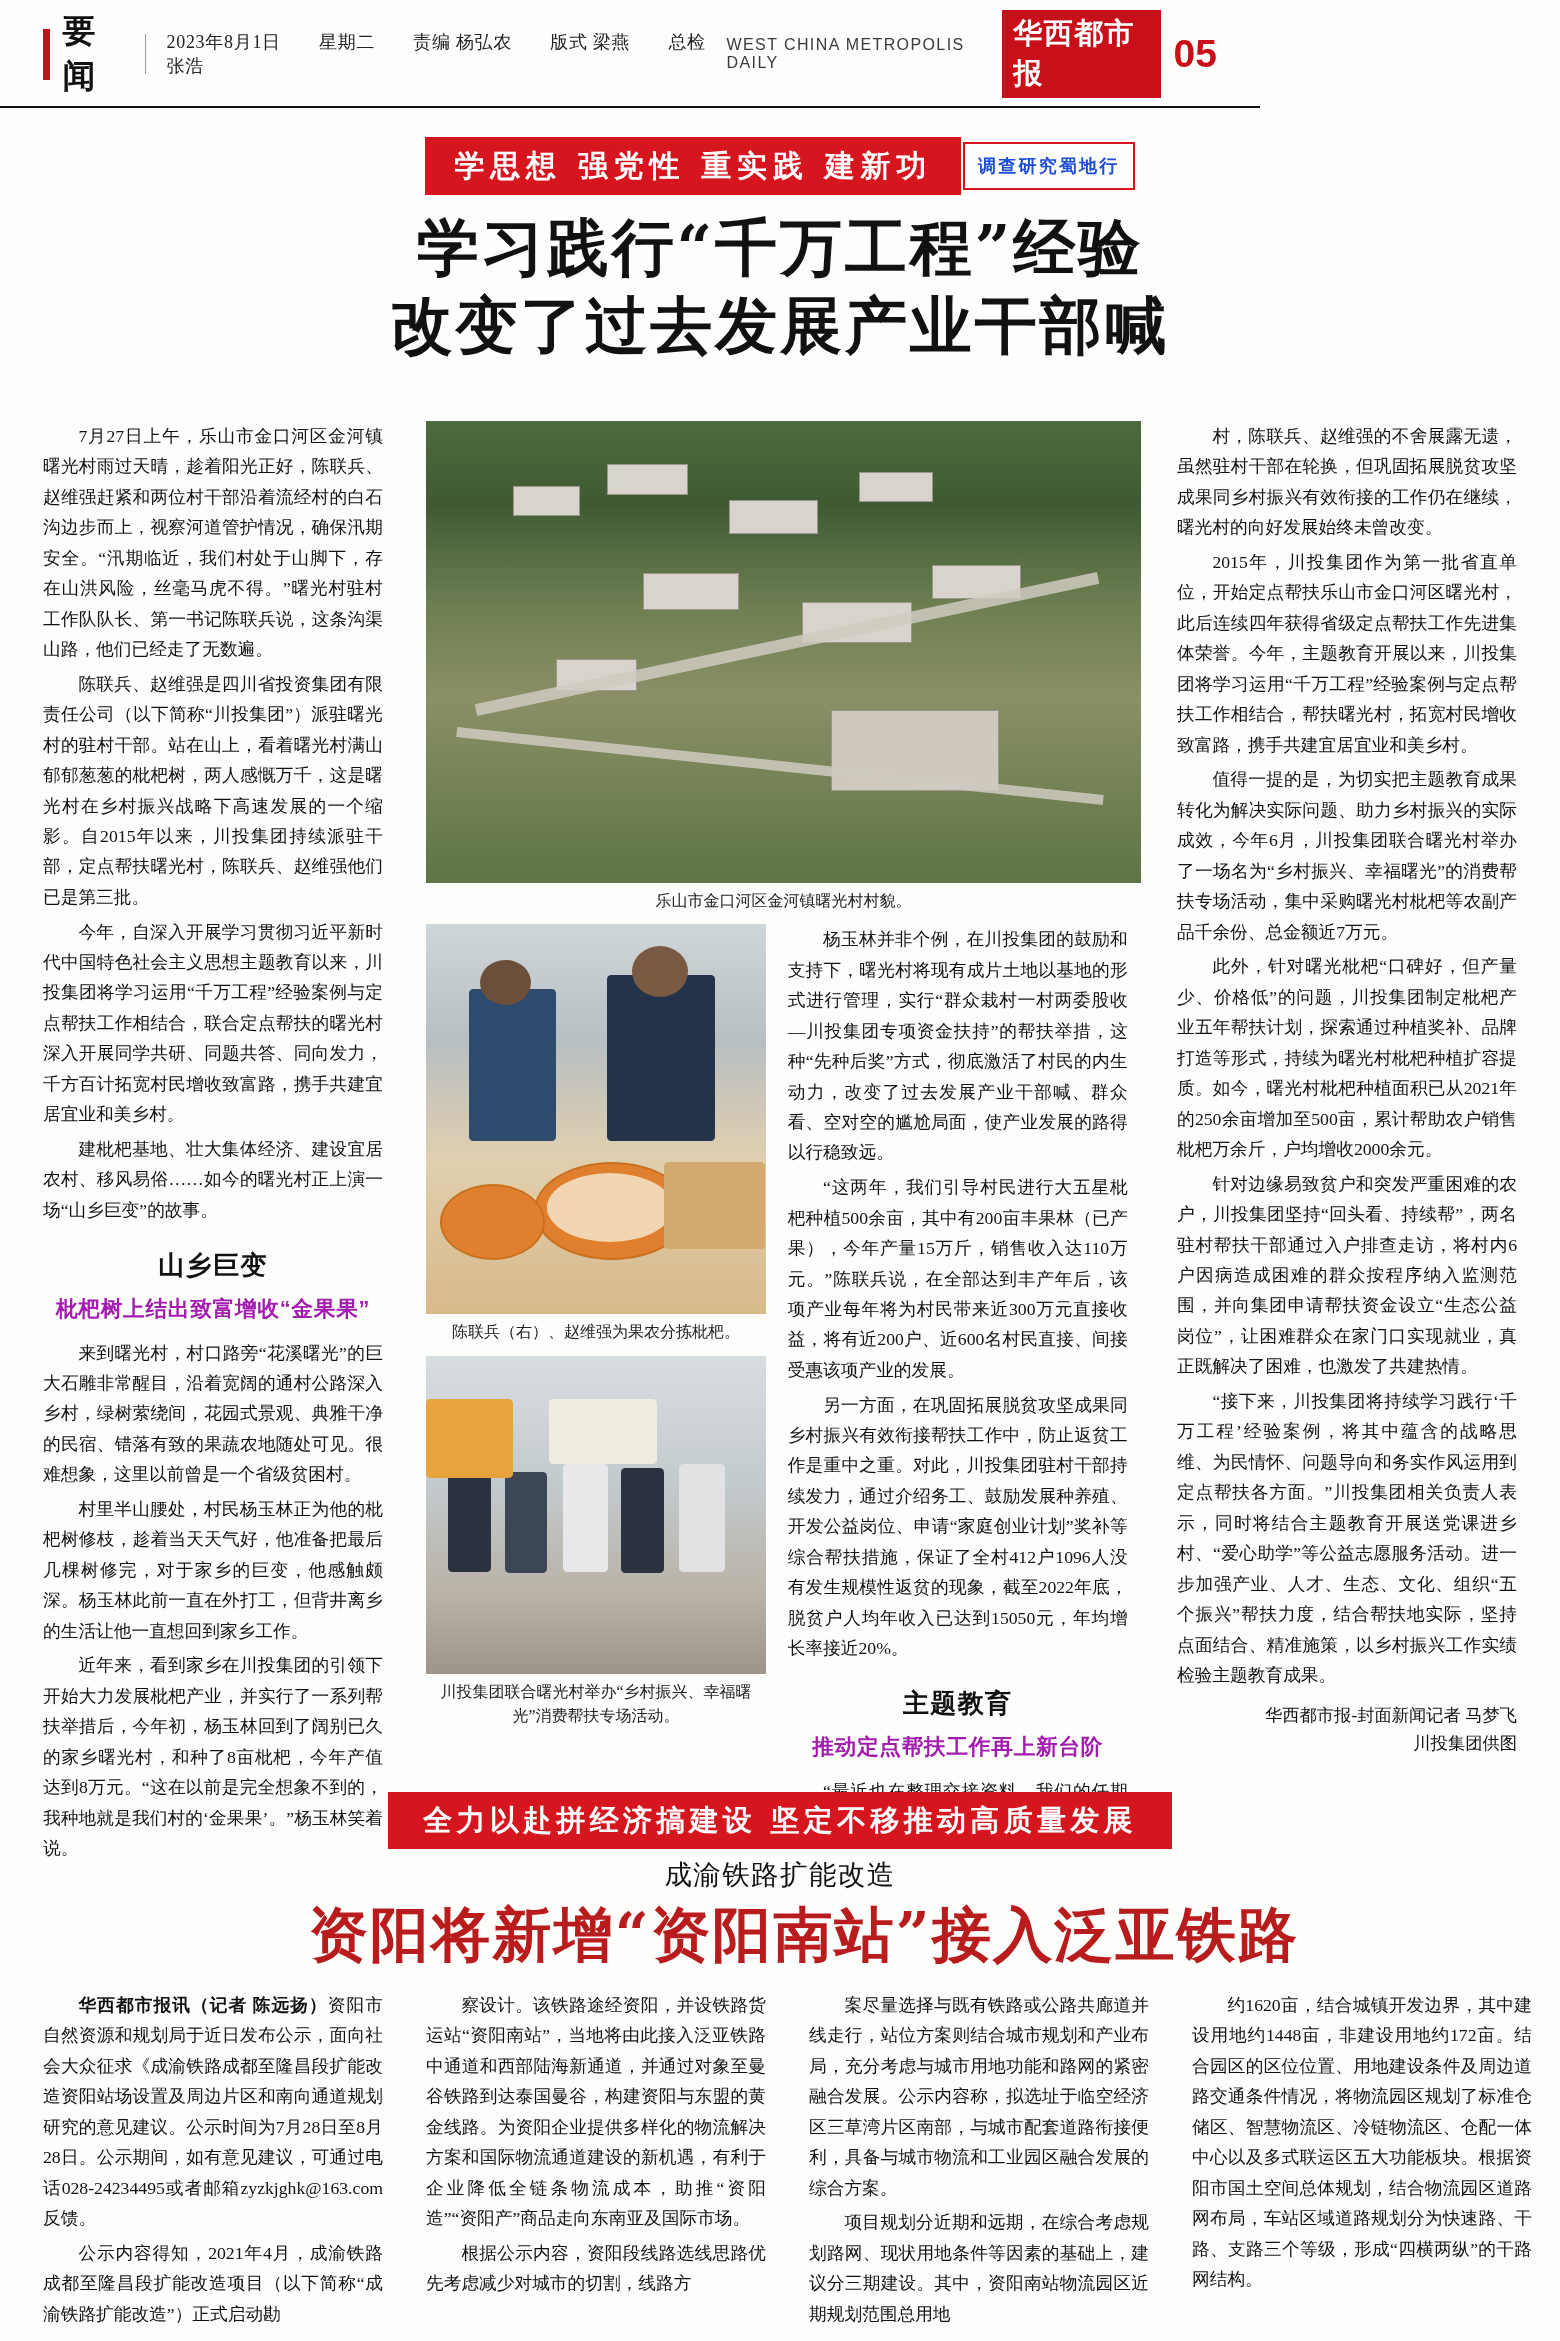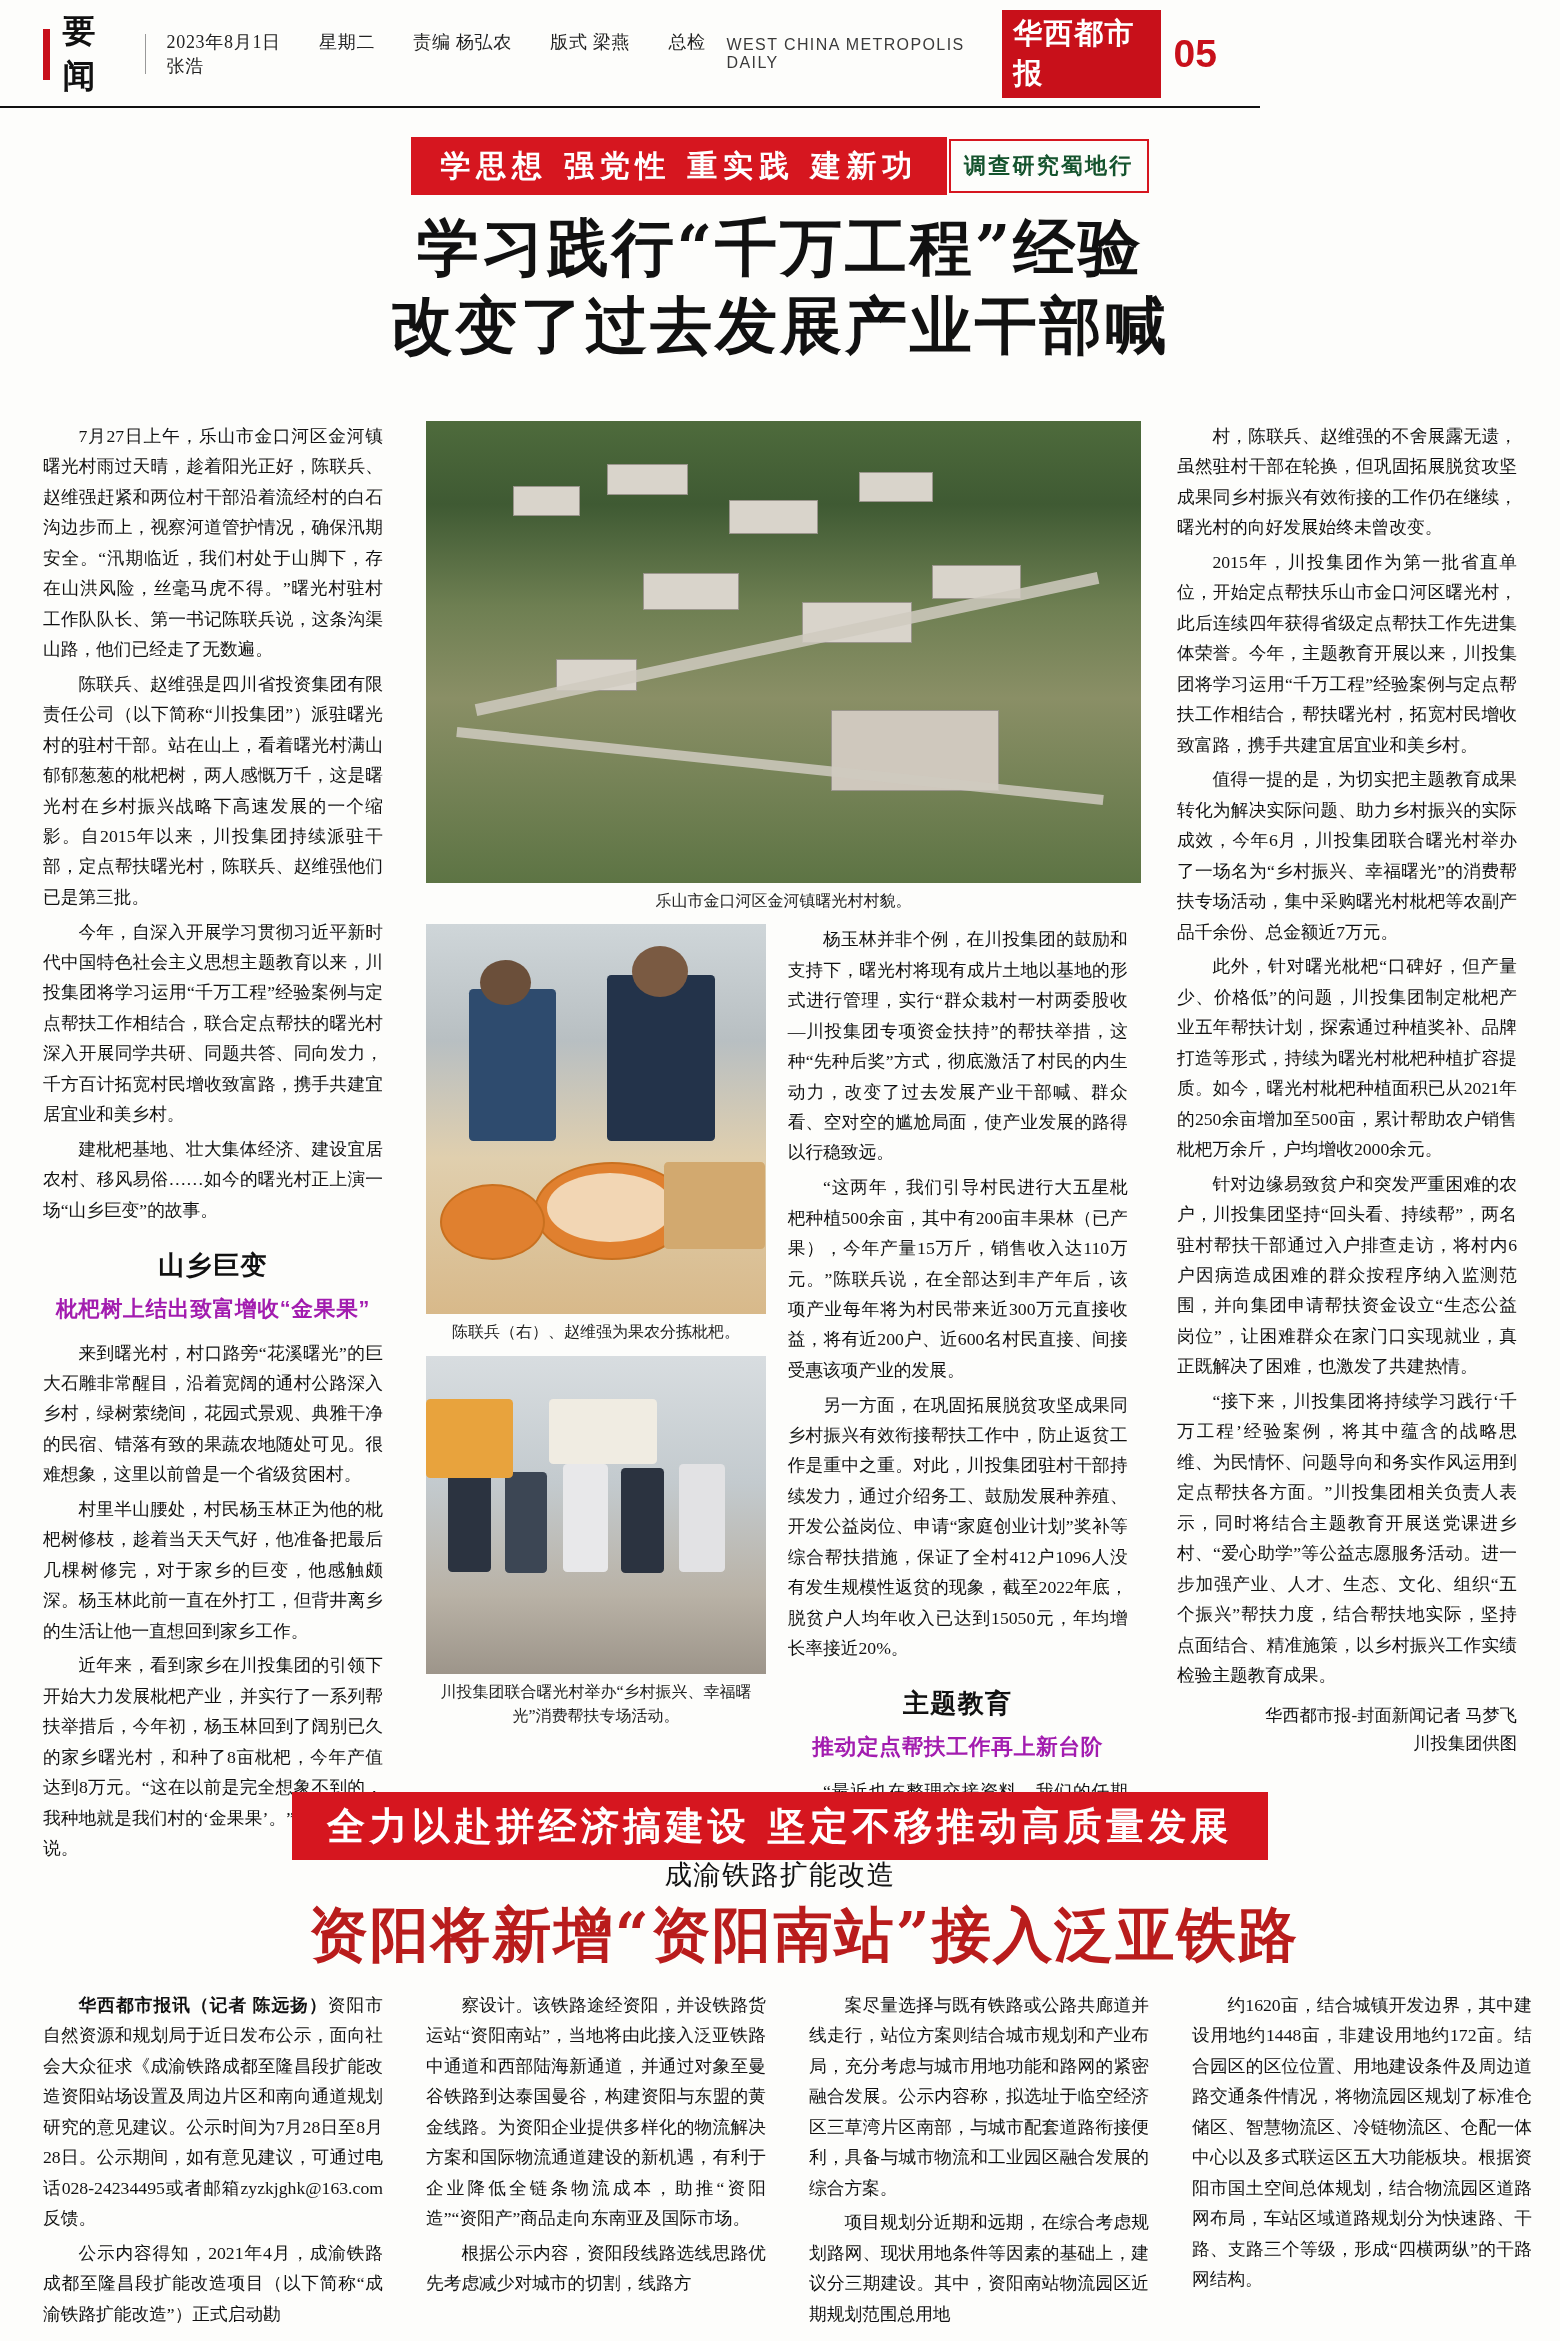--- a/index.html
+++ b/index.html
@@ -28,21 +28,21 @@
   .mh-pageno{color:#c8101a;font-size:39px;font-weight:bold;margin-left:13px;font-family:"Liberation Sans",sans-serif;}
 
   
   .banner-row{position:absolute;left:0;top:137px;width:1560px;display:flex;justify-content:center;align-items:center;}
   .banner-red{
     background:#d6161f;color:#fff;font-size:30px;font-weight:bold;letter-spacing:5.8px;
     padding:8.7px 29px;font-family:"DejaVu Serif",serif;
   }
   .banner-red .sep{display:inline-block;width:16px;}
   .banner-outline{
-    border:2.2px solid #d6161f;color:#14532d;font-size:22px;letter-spacing:2.2px;padding:10px 13px;margin-left:2px;
+    border:2.2px solid #d6161f;color:#1d4ed8;font-size:18px;letter-spacing:2.2px;padding:10px 13px;margin-left:2px;
     font-family:"DejaVu Serif",serif;font-weight:bold;
   }
 
   
   .headline{position:absolute;left:0;top:209px;width:1560px;text-align:center;}
   .hl1,.hl2{font-size:62px;font-weight:bold;color:#111;letter-spacing:2.9px;line-height:1.25;font-family:"DejaVu Serif",serif;}
 
   
   .cols{position:absolute;left:43px;top:405px;width:1474px;height:1365px;}
   .col{position:absolute;top:16px;width:340px;font-size:17.7px;line-height:1.72;color:#111;text-align:justify;}
@@ -77,21 +77,21 @@
   .ph3{height:318px;background:linear-gradient(180deg,#d8dde0 0%,#c3cace 40%,#b9b2a6 75%,#9d958a 100%);}
   .ph-fig{position:absolute;border-radius:4.3px;}
   .bowl{position:absolute;border-radius:50%;background:#e0802f;border:2.9px solid #c9701f;}
   .bowl.in{background:#f2d6b4;}
 
   
   .banner2{
     position:absolute;left:0;top:1792px;width:1560px;display:flex;justify-content:center;
   }
   .banner2 .b{
-    background:#d6161f;color:#fff;font-size:38px;font-weight:bold;letter-spacing:4.3px;padding:8.7px 35px;
+    background:#d6161f;color:#fff;font-size:29px;font-weight:bold;letter-spacing:4.3px;padding:8.7px 35px;
     font-family:"DejaVu Serif",serif;
   }
   .kicker2{position:absolute;left:0;top:1857px;width:1560px;text-align:center;font-size:27.5px;color:#111;letter-spacing:1.4px;font-family:"DejaVu Serif",serif;}
   .headline2{position:absolute;left:0;top:1896px;width:1560px;text-align:center;}
   .hl3{font-size:59px;font-weight:bold;letter-spacing:2.2px;font-family:"DejaVu Serif",serif;color:#b91c1c;padding-left:48px;}
 
   .cols2{position:absolute;left:43px;top:1990px;width:1474px;}
   .c2{position:absolute;top:0;width:340px;font-size:17.7px;line-height:1.72;text-align:justify;color:#111;}
   .c2 p{margin:0 0 4.3px;text-indent:2em;}
   .c2a{left:0;} .c2b{left:383px;} .c2c{left:766px;} .c2d{left:1149px;}

